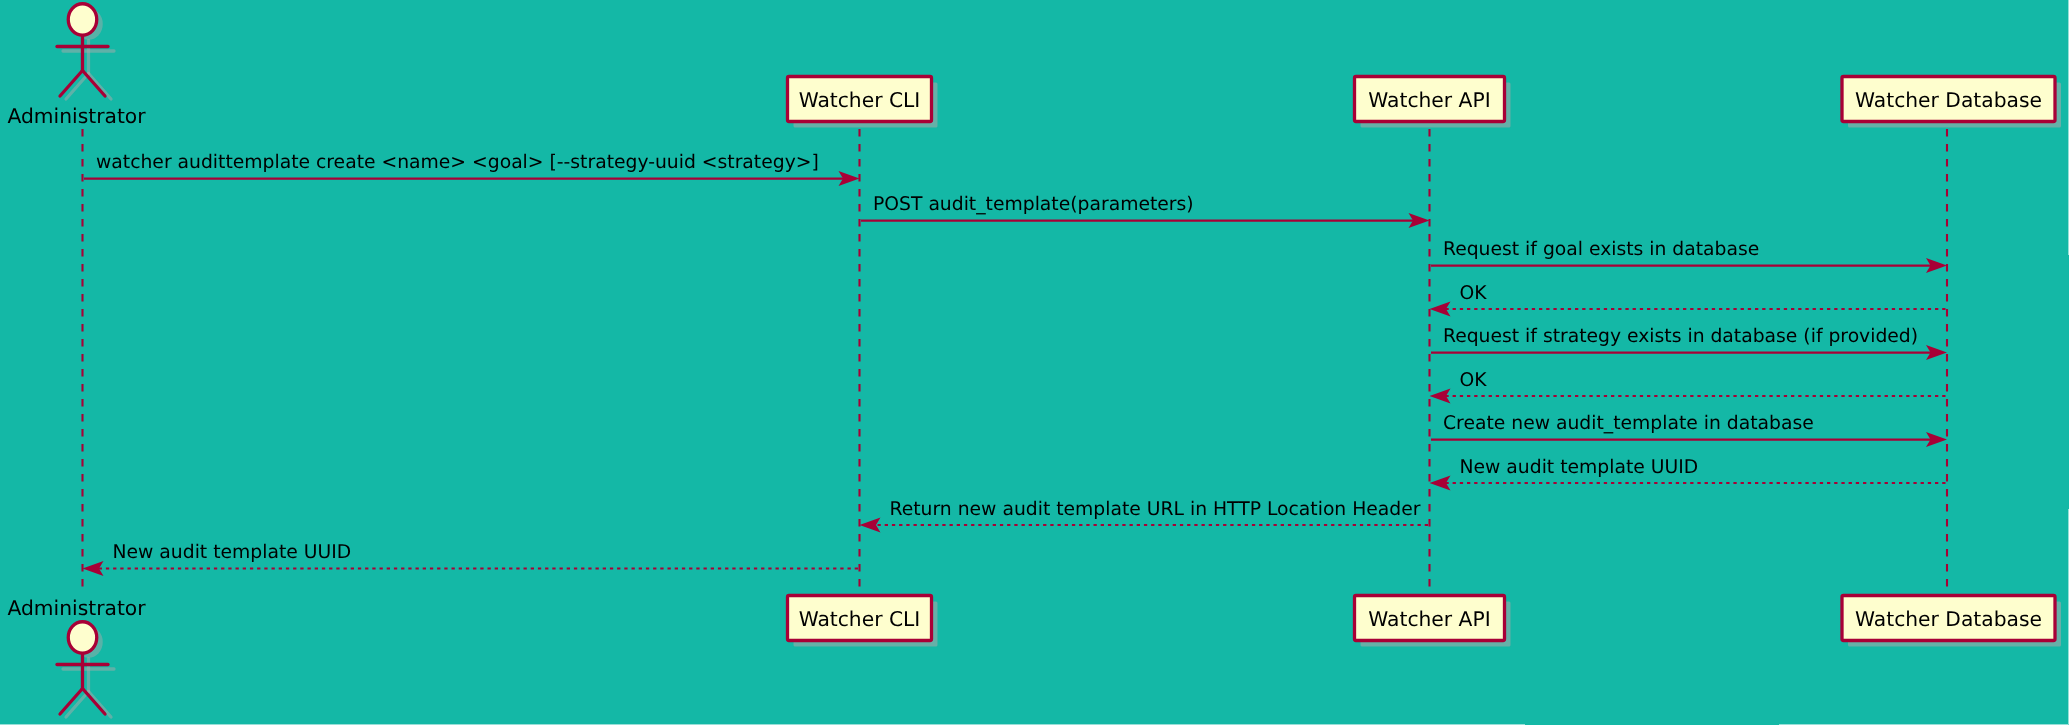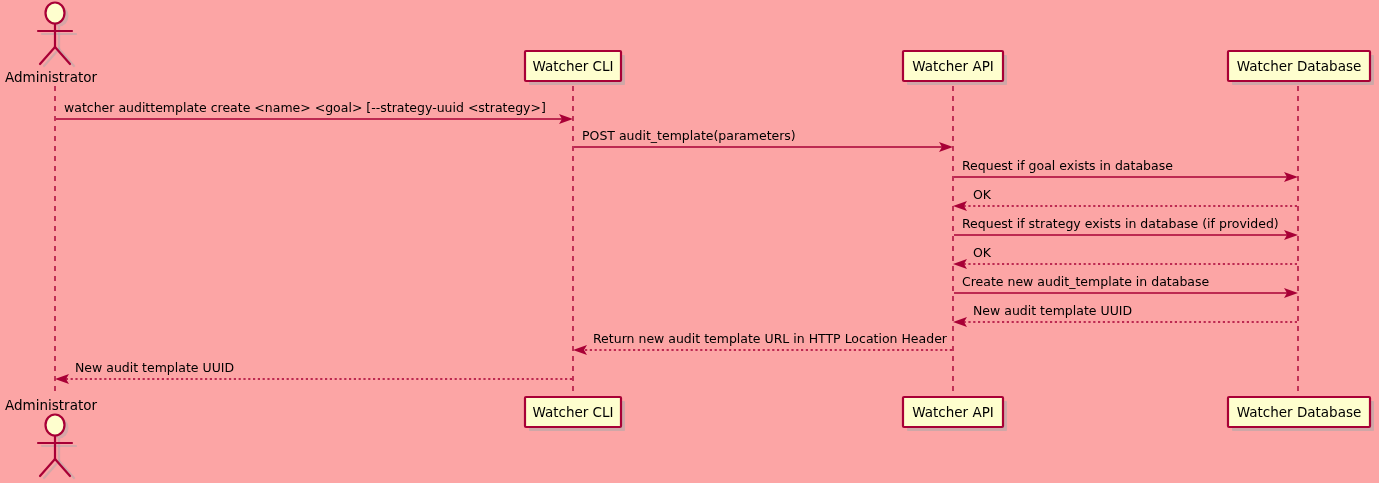--- a/index.html
+++ b/index.html
@@ -8,21 +8,21 @@
     padding: 0;
     background: #FFFFFF;
   }
   body {
     font-family: "DejaVu Sans", sans-serif;
   }
   #diagram-root {
     position: relative;
     width: 1379px;
     height: 483px;
-    background: #fca5a5;
+    background: #14b8a6;
     overflow: hidden;
   }
   #diagram-svg {
     position: absolute;
     left: 0;
     top: 0;
   }
   .msg-text, .part-label, .actor-label {
     font-family: "DejaVu Sans", sans-serif;
     fill: #000000;

